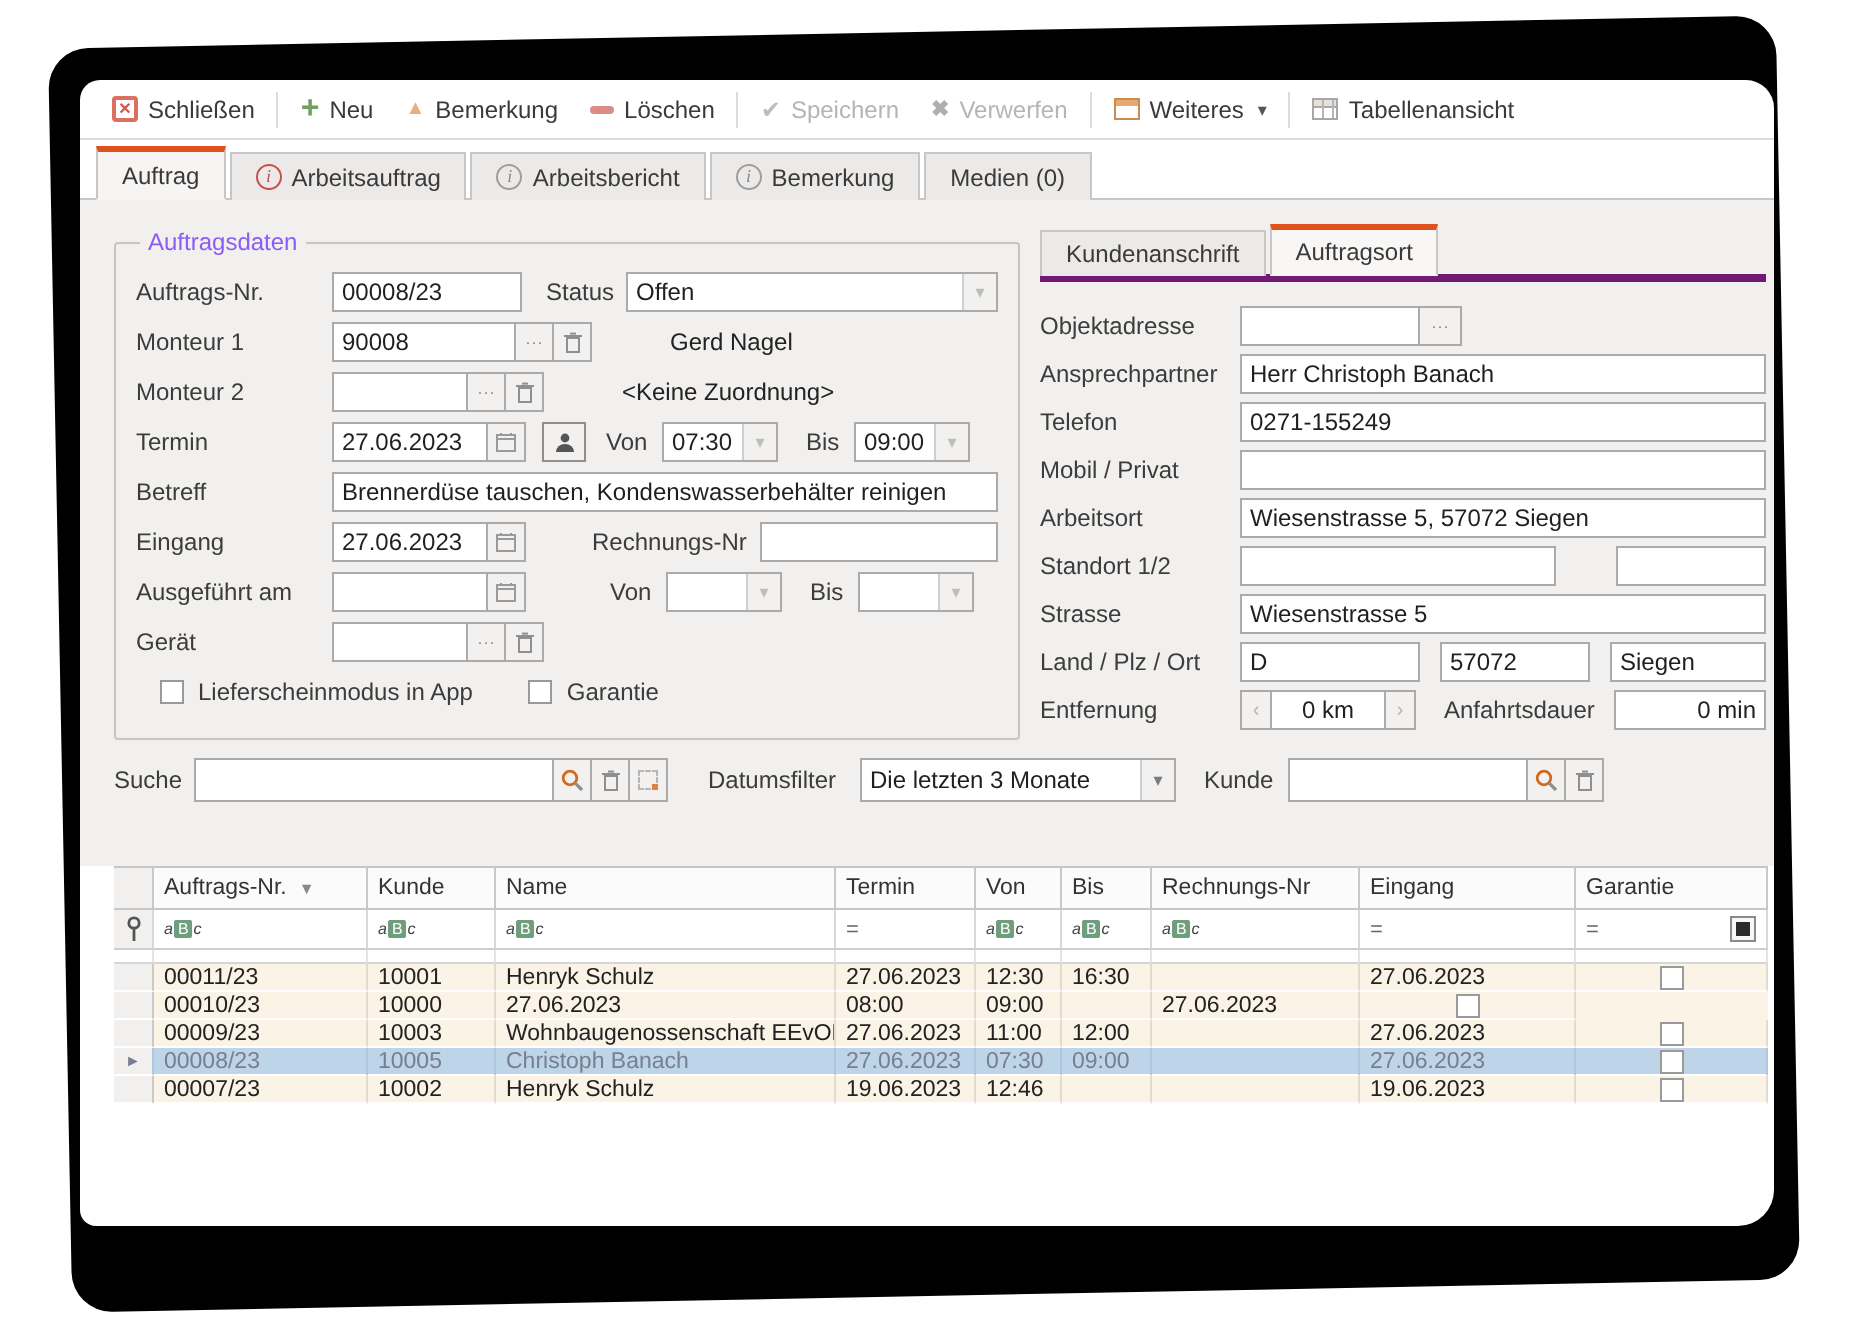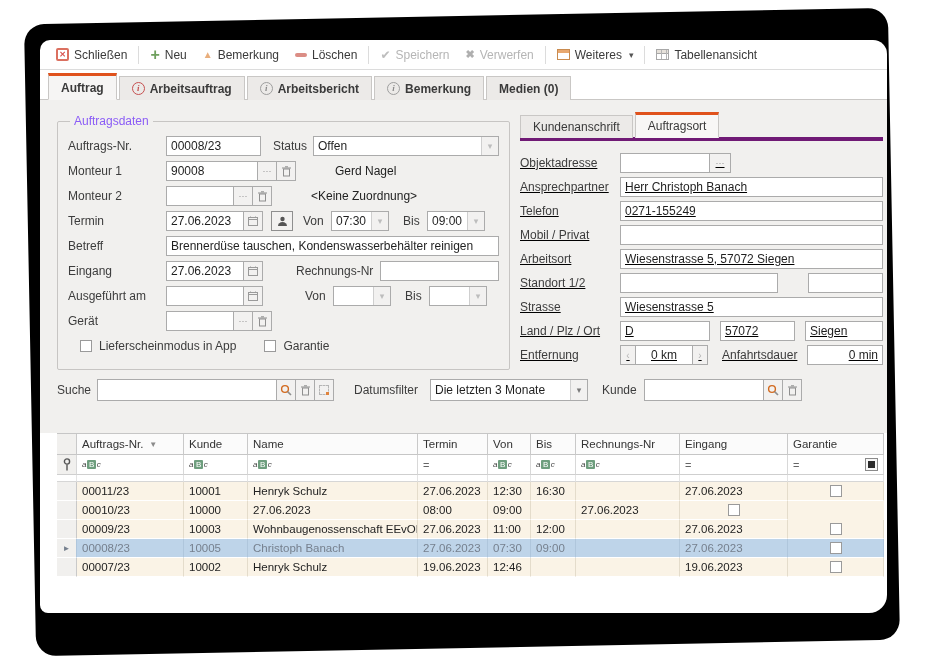--- a/index.html
+++ b/index.html
@@ -38,21 +38,21 @@
   .ic-grid { width:13px; height:11px; border:1px solid #A8A8A8; background:#fff; position:relative; }
   .ic-grid::before { content:""; position:absolute; left:0; top:0; right:0; height:3px; background:#E6E1DA; border-bottom:1px solid #A8A8A8; }
   .ic-grid::after { content:""; position:absolute; left:4px; top:0; bottom:0; width:4px; border-left:1px solid #B5B5B5; border-right:1px solid #B5B5B5; }
   .caret { font-size:9px; color:#555; margin-left:2px; }
 
   
   .tabbar { height:30px; display:flex; align-items:flex-end; padding-left:8px;
             border-bottom:1px solid #C9C7C5; background:#fff; }
   .tab { display:flex; align-items:center; gap:5px; height:24px; padding:0 12px;
          font-size:12px; color:#3A3A3A; background:#ECEAE8;
-         border:1px solid #C9C7C5; border-bottom:none; margin-right:2px; margin-bottom:-1px;font-weight:bold; }
+         border:1px solid #C9C7C5; border-bottom:none; margin-right:2px; margin-bottom:-1px; }
   .tab.active { background:#F6F5F4; height:27px; border-top:3px solid #E0521C;
                 border-bottom:1px solid #F6F5F4; }
   .info-ic { width:13px; height:13px; border-radius:50%; border:1px solid #9E9E9E;
              color:#8A8A8A; font-size:9px; font-style:italic;
              font-family:"Liberation Serif", serif;
              display:inline-flex; align-items:center; justify-content:center; line-height:1; }
   .info-ic.red { border-color:#C65050; color:#C65050; }
 
   
   .content-outer { height:333px; background:#F1F0EE; padding:14px 4px 0 17px; }
@@ -76,21 +76,21 @@
   .cb { width:12px; height:12px; border:1px solid #9A9A9A; background:#fff; flex:none; }
 
   
   .rpanel { flex:1; }
   .rtabs { display:flex; align-items:flex-end; border-bottom:4px solid #701a75; height:27px; }
   .rtab { height:23px; padding:0 12px; display:flex; align-items:center; font-size:12px;
           color:#3A3A3A; background:#ECEAE8; border:1px solid #C9C7C5; border-bottom:none;
           margin-right:2px; margin-bottom:-1px; }
   .rtab.active { background:#F8F7F6; height:26px; border-top:3px solid #E0521C;
                  border-bottom:1px solid #F8F7F6; }
-  .rfields { padding-top:12px;text-decoration:underline; }
+  .rfields { padding-top:12px; }
   .rrow { display:flex; align-items:center; margin-bottom:4px; height:20px; font-size:12px; color:#3C3C3C; }
   .rlabel { width:100px; flex:none; }
   .spin-btn { width:16px; height:20px; flex:none; border:1px solid #ABABAB; background:#F2F1F0;
               color:#B5B5B5; display:flex; align-items:center; justify-content:center; font-size:10px; }
 
   
   .searchrow { display:flex; align-items:center; margin-top:9px; font-size:12px; color:#3C3C3C; height:22px; }
   .dashed-ic { width:10px; height:10px; border:1px dashed #B5B5B5; position:relative; }
   .dashed-ic::after { content:""; position:absolute; right:-1px; bottom:-1px; width:3px; height:3px; background:#E0833C; }
 
@@ -100,21 +100,21 @@
   .tcell { border-right:1px solid #D8D8D8; padding:0 5px; display:flex; align-items:center;
            overflow:hidden; white-space:nowrap; font-size:11.5px; color:#222; }
   .hrow { height:22px; border-top:1px solid #C6C6C6; background:#FBFBFB; }
   .hrow .tcell { border-right:1px solid #C9C9C9; border-bottom:1px solid #C6C6C6; color:#333; }
   .hrow .gutter, .frow2 .gutter { background:#F1F0EE; }
   .sort-ic { font-size:8px; color:#8A8A8A; margin-left:6px; }
   .frow2 { height:20px; background:#fff; }
   .frow2 .tcell { border-bottom:1px solid #CFCFCF; }
   .gaprow { height:7px; background:#fff; }
   .gaprow .tcell { border-right:1px solid #E4E4E4; border-bottom:1px solid #D6D6D6; }
-  .data-row { height:19px; background:#FAF3E6; }
+  .data-row { height:14px; background:#FAF3E6; }
   .data-row .tcell { border-right:1px solid #E4DCCB; border-bottom:1px solid #FFFFFF; }
   .data-row .gutter { background:#F1F0EE; border-right:1px solid #C9C9C9; font-size:8px; color:#222;
                       justify-content:center; padding:0; }
   .data-row.sel { background:#BED4E9; }
   .data-row.sel .tcell { color:#76808E; border-right:1px solid #AFC6DC; }
   .abc { display:inline-flex; align-items:center; font-size:8px; color:#444; letter-spacing:0.5px; }
   .abc b { background:#6E9E7E; color:#fff; font-size:8px; padding:0 1.5px; margin:0 0.5px;
            border-radius:1px; font-weight:normal; }
   .eq { color:#666; font-size:11px; }
   .cbfilter { width:13px; height:13px; border:1px solid #8A8A8A; background:#F7F7F7;

